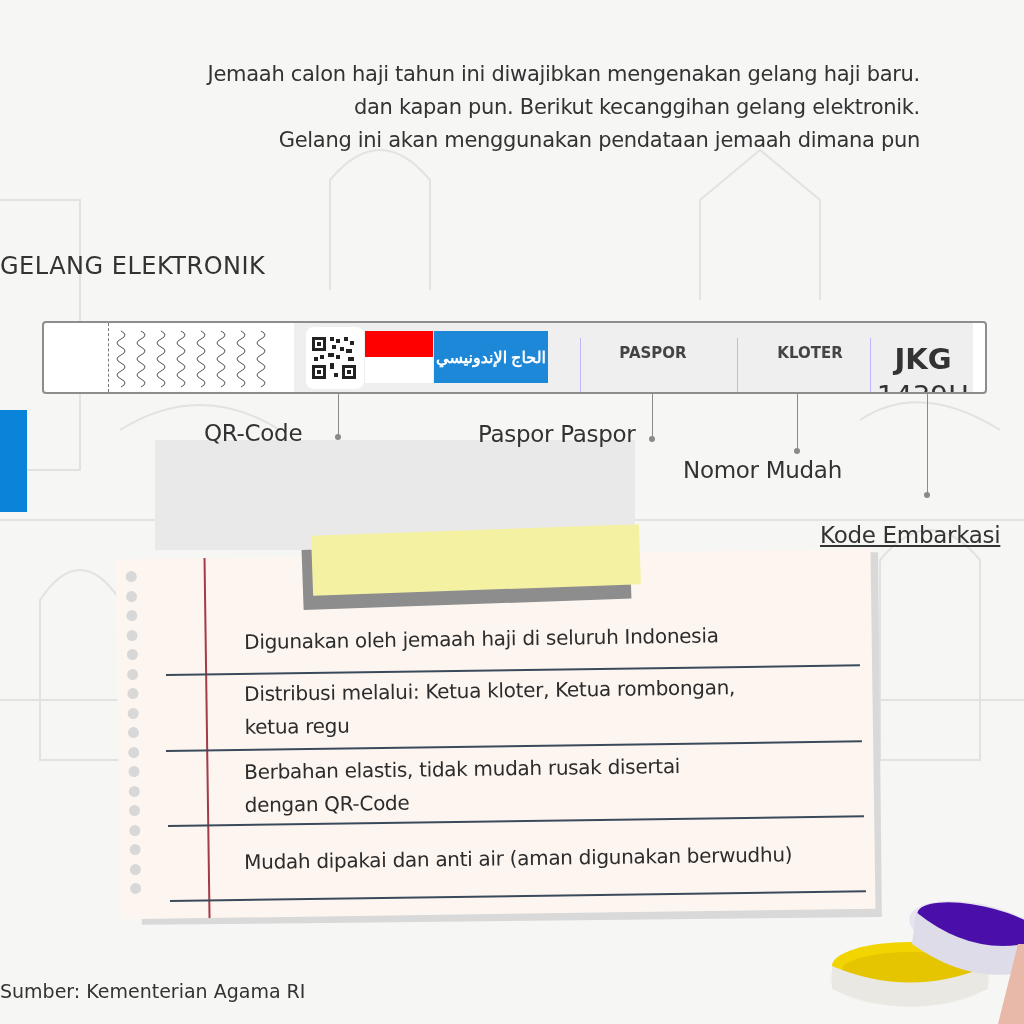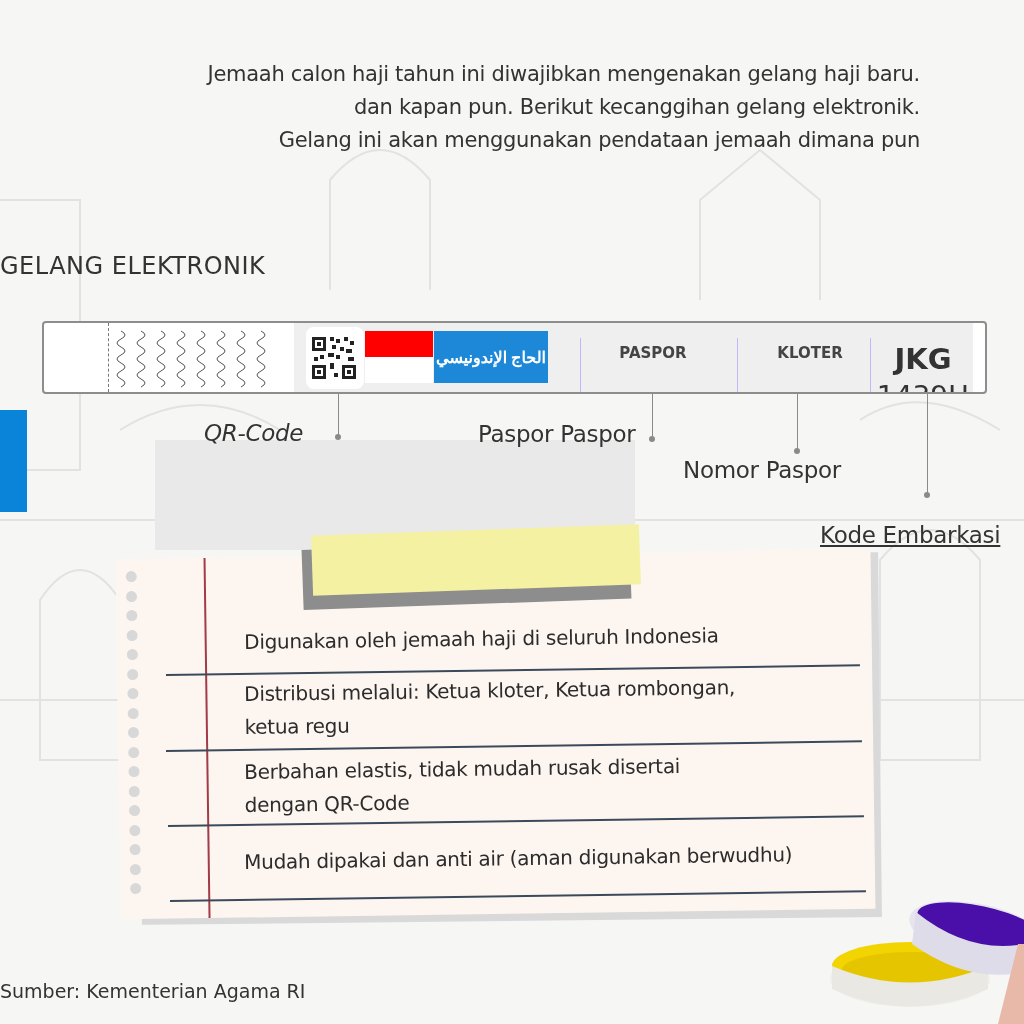--- a/index.html
+++ b/index.html
@@ -157,29 +157,29 @@
     <div class="lbl">KLOTER</div>
   </div>
   <div class="cell cell-kode">
     <div class="kode-big">JKG</div>
     <div class="kode-small">1439H</div>
   </div>
 </div>
 
 <div class="leader" style="left:338px; top:394px; height:42px;"></div>
 <div class="dot" style="left:335px; top:434px;"></div>
-<div class="callout" style="left:204px; top:420px;font-style:italic;">QR-Code</div>
+<div class="callout" style="left:204px; top:420px;">QR-Code</div>
 
 <div class="leader" style="left:652px; top:394px; height:42px;"></div>
 <div class="dot" style="left:649px; top:436px;"></div>
 <div class="callout" style="left:478px; top:421px;">Paspor Paspor</div>
 
 <div class="leader" style="left:797px; top:394px; height:56px;"></div>
 <div class="dot" style="left:794px; top:448px;"></div>
-<div class="callout" style="left:683px; top:457px;">Nomor Paspor</div>
+<div class="callout" style="left:683px; top:457px;">Nomor Mudah</div>
 
 <div class="leader" style="left:927px; top:394px; height:100px;"></div>
 <div class="dot" style="left:924px; top:492px;"></div>
 <div class="callout" style="left:820px; top:522px;text-decoration:underline;">Kode Embarkasi</div>
 
 <div class="pad-shadow"></div>
 <div class="pad">
   <div class="holes">
     <div class="hole"></div>
       <div class="hole"></div>

